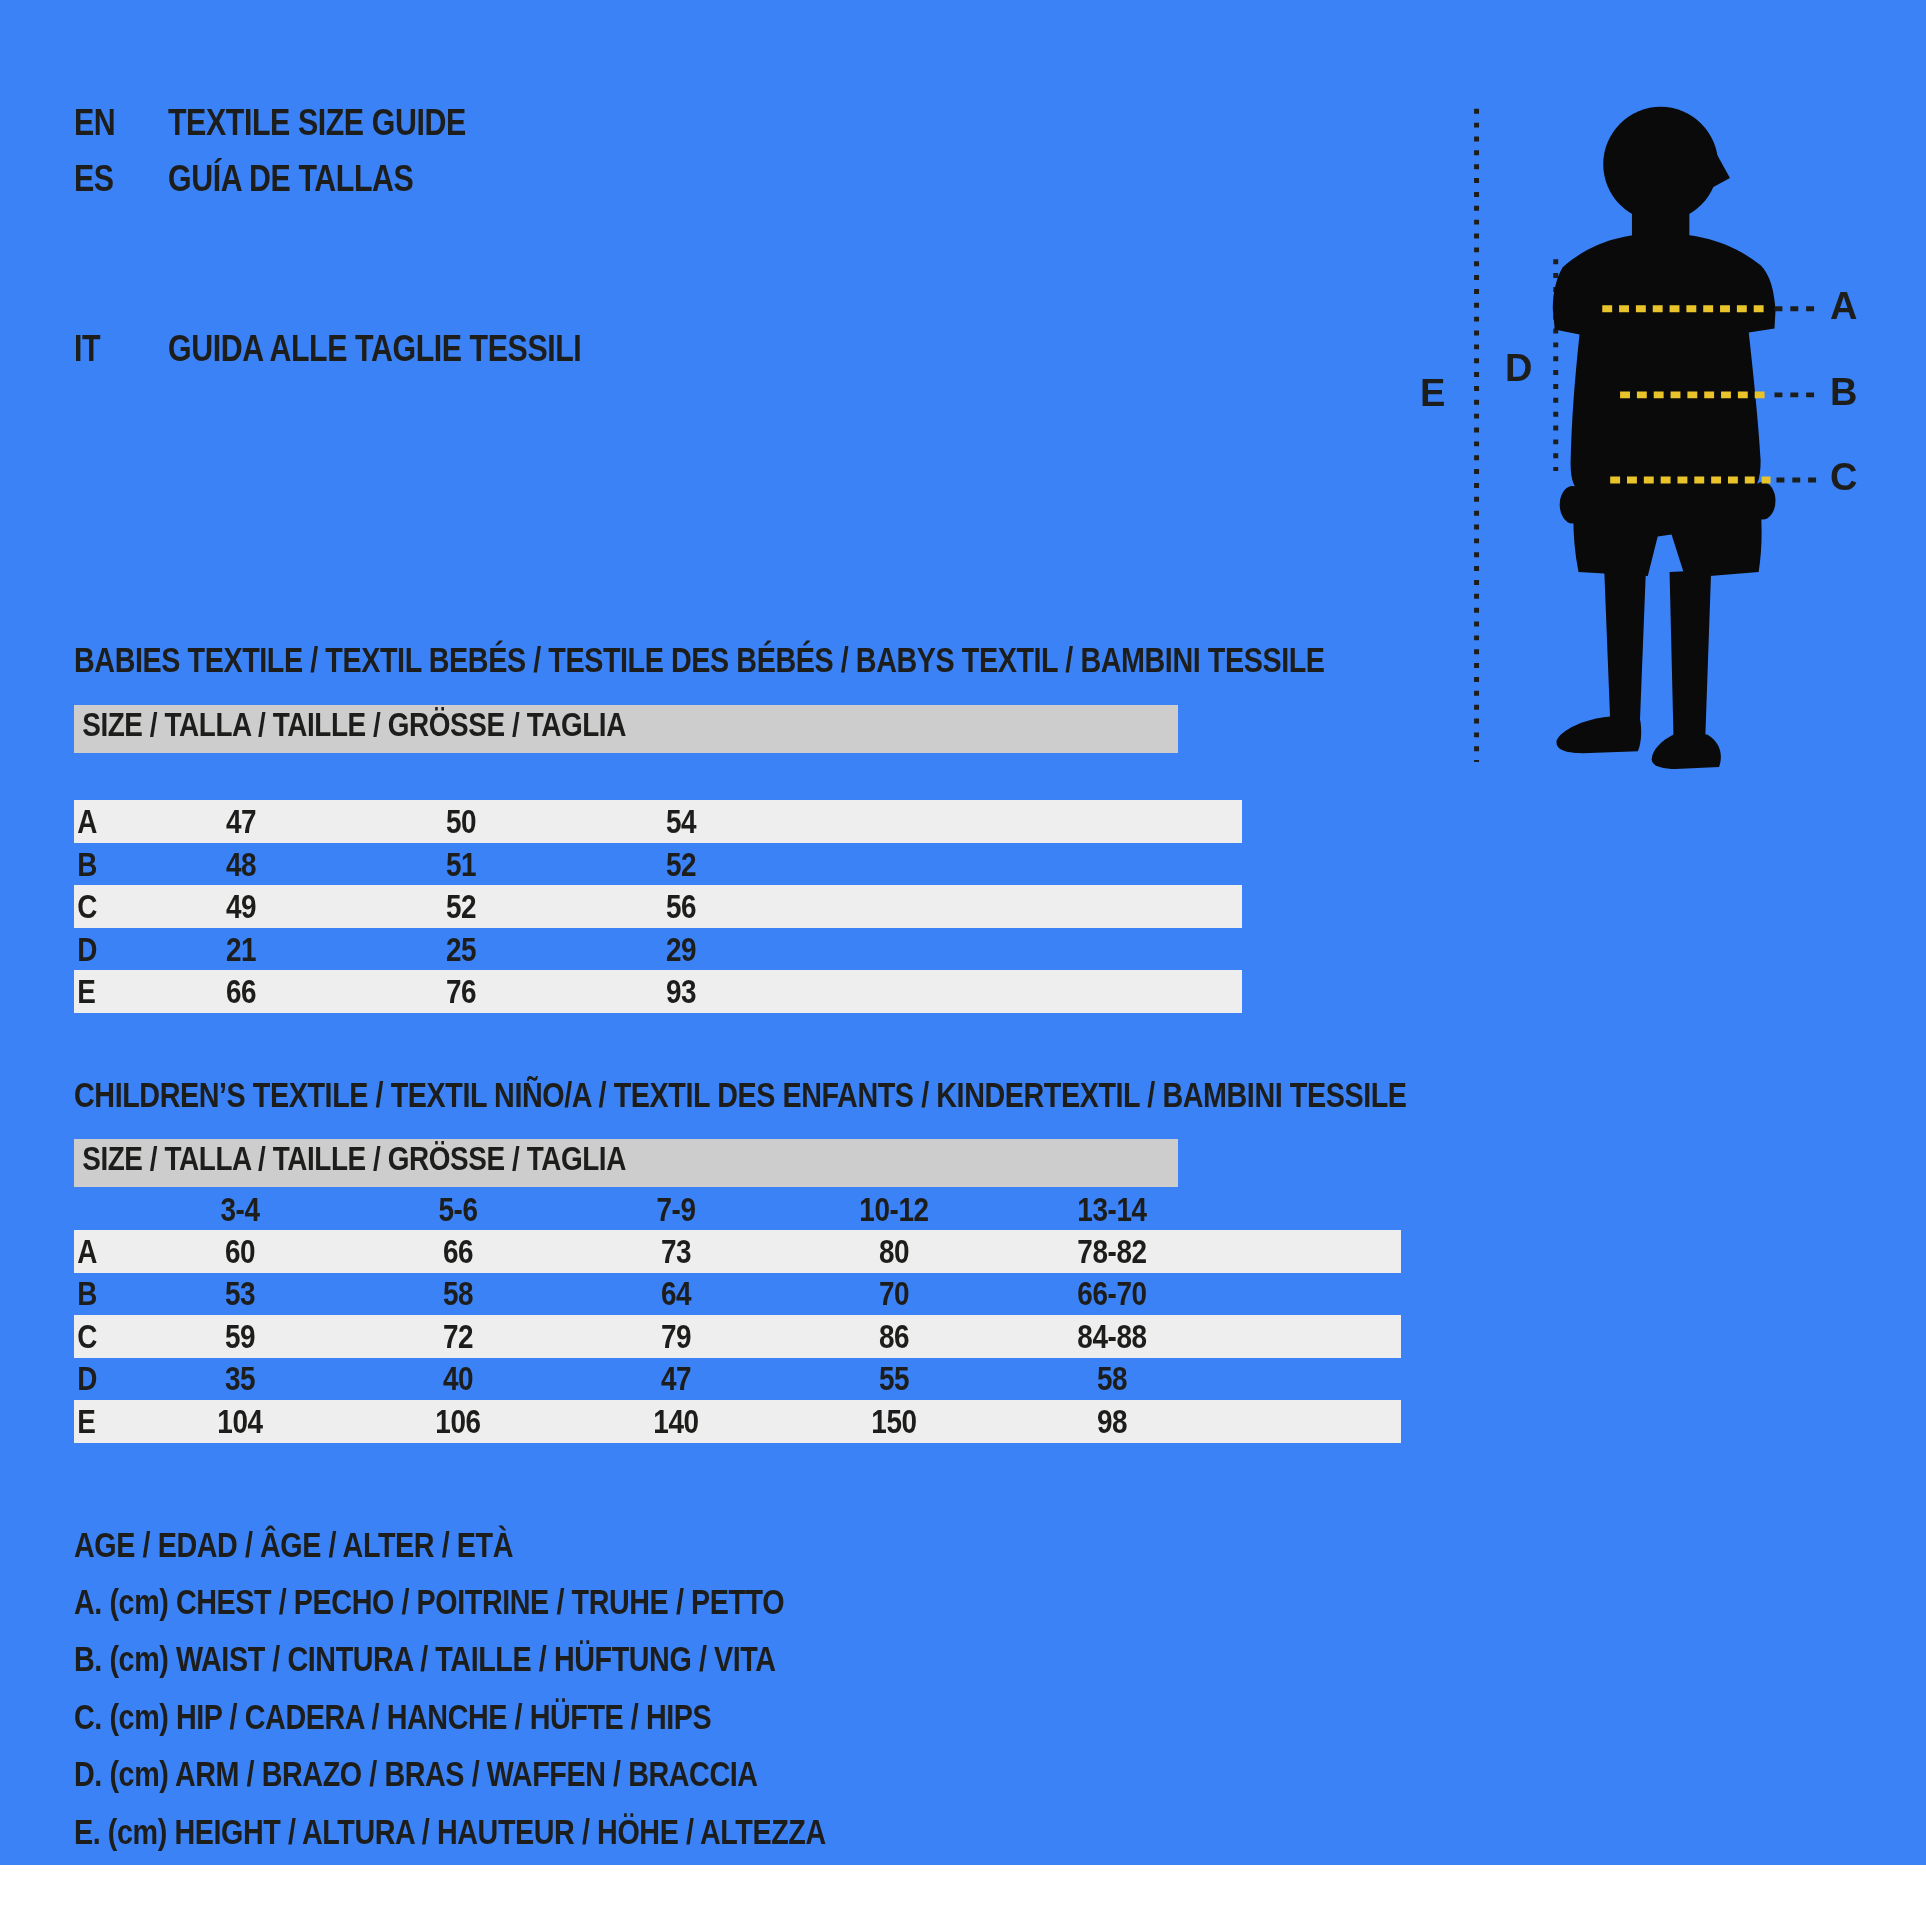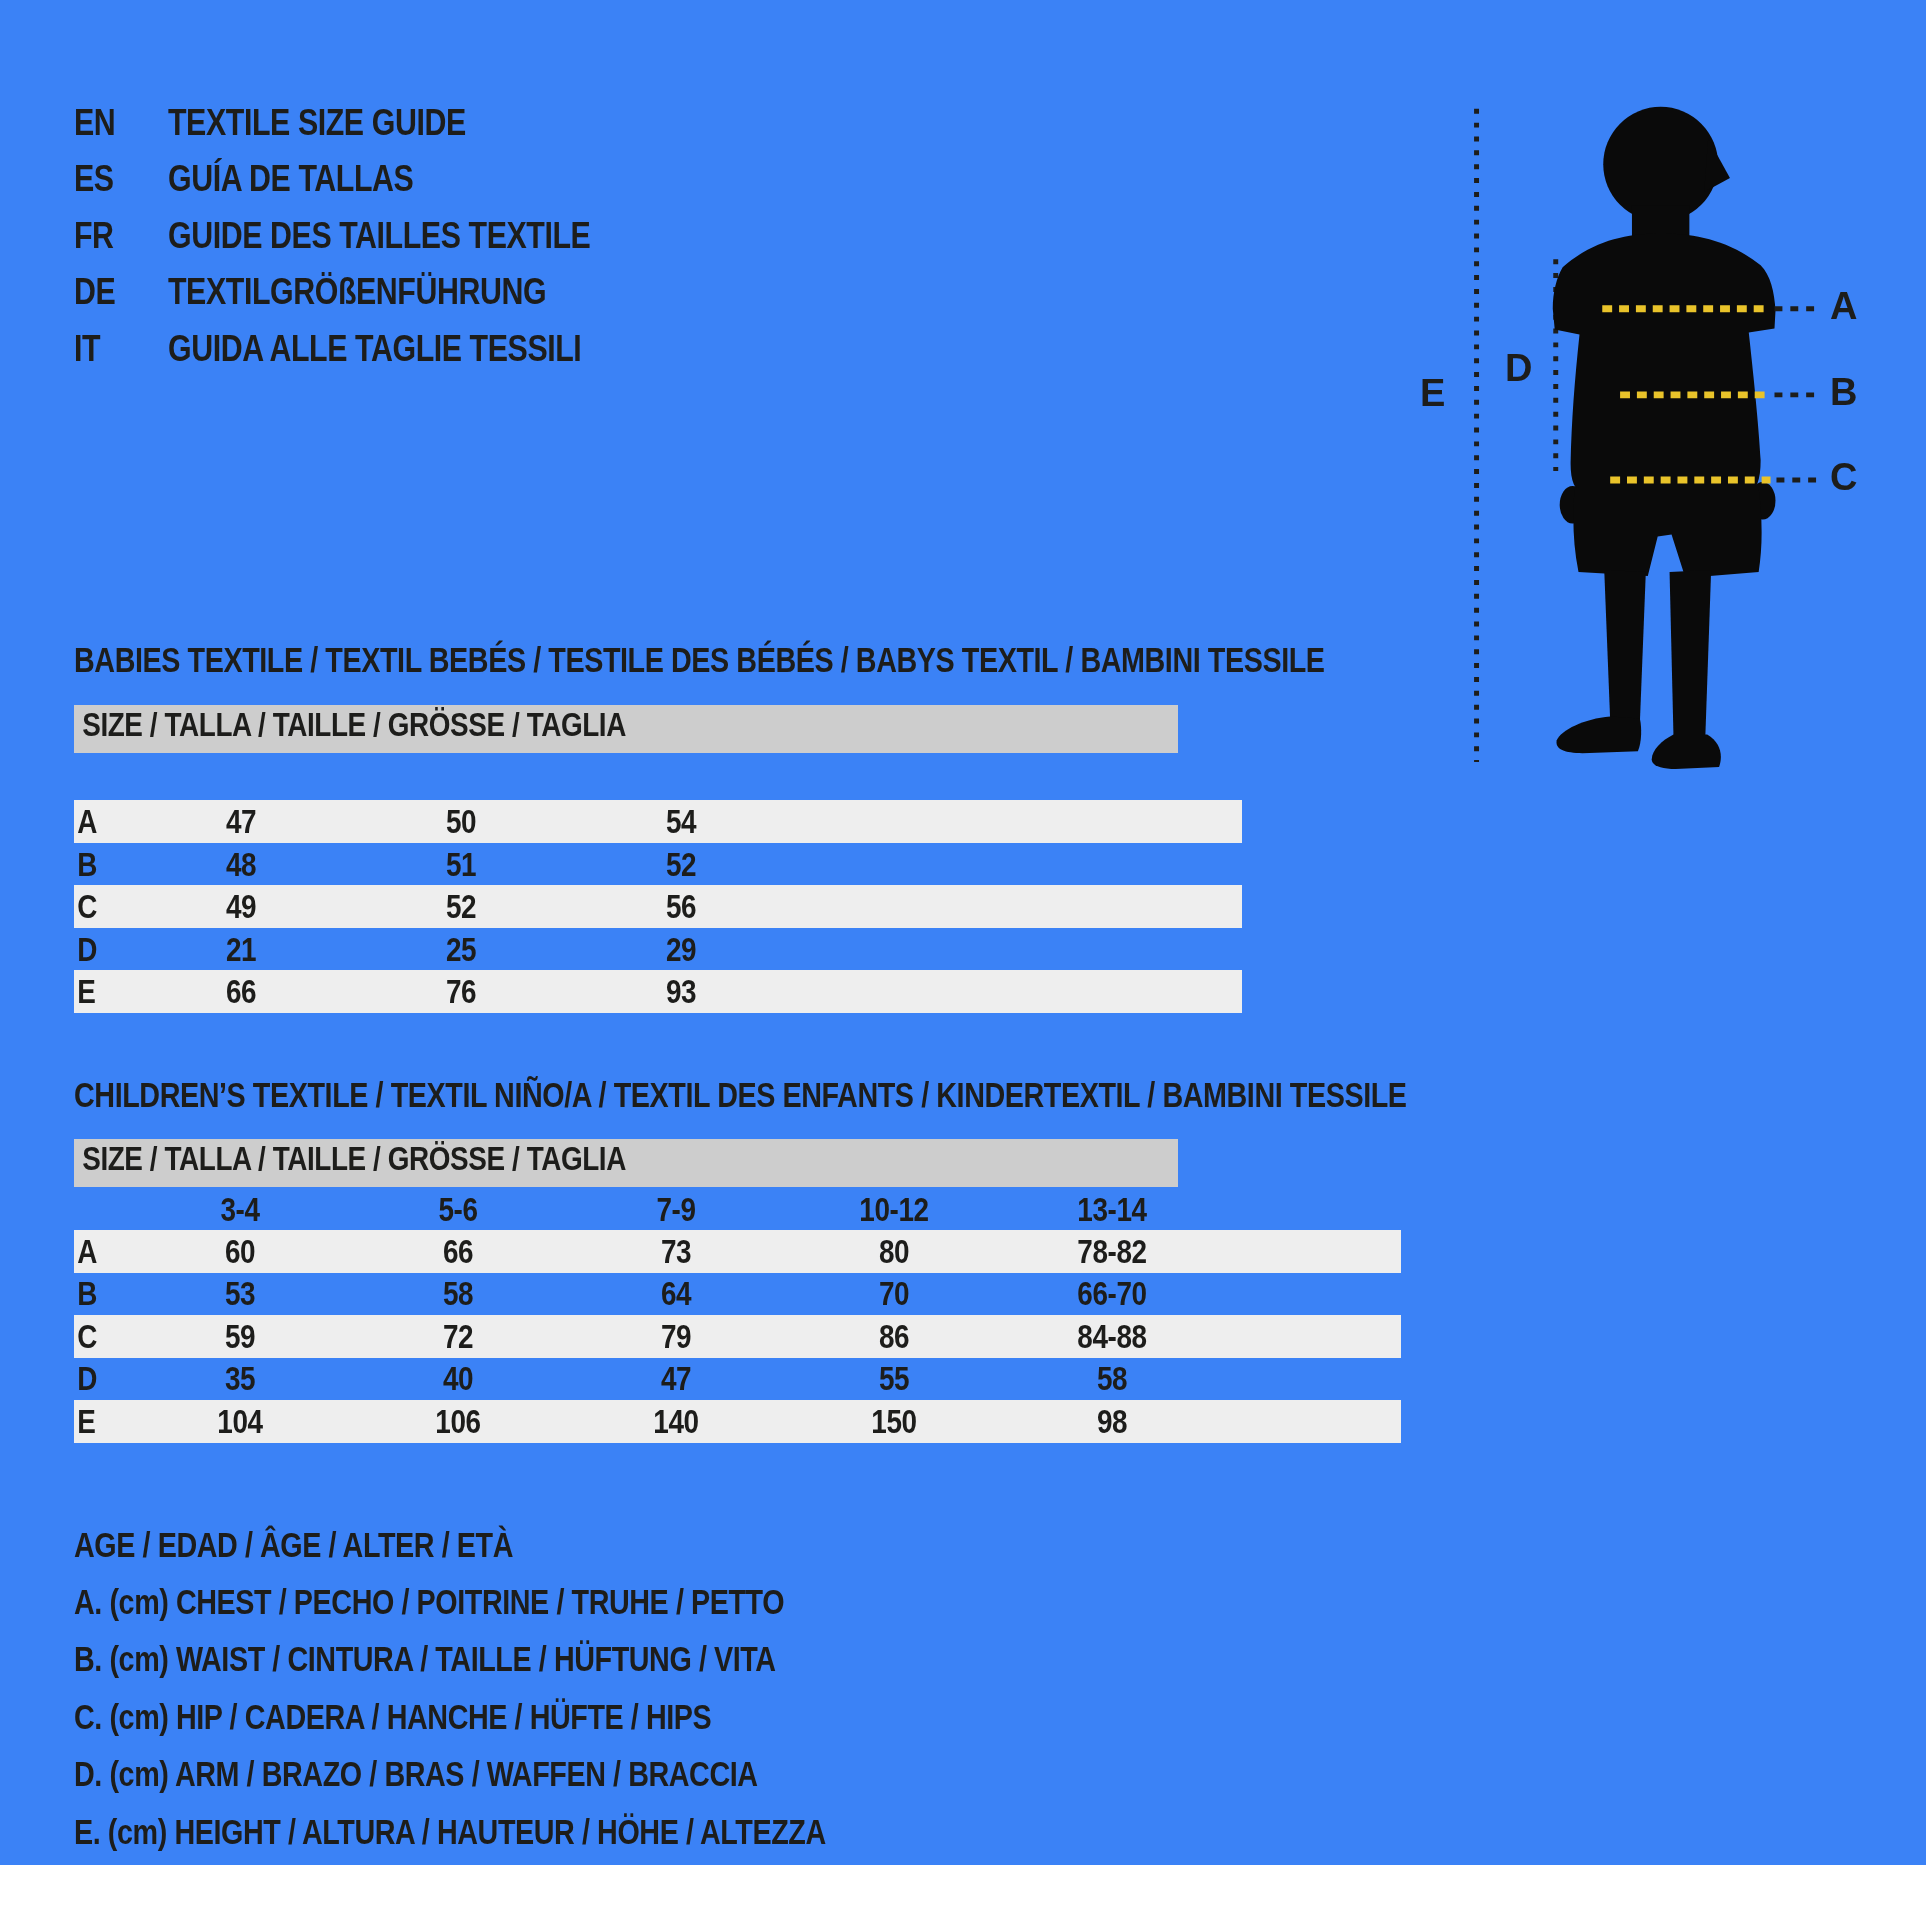--- a/index.html
+++ b/index.html
@@ -50,28 +50,20 @@
 <div id="canvas">
 
   <div class="abs lang-row" style="left:0;top:102px;width:891px;">
     <div class="lang-code t cond">EN</div>
     <div class="lang-title t cond">TEXTILE SIZE GUIDE</div>
   </div>
   <div class="abs lang-row" style="left:0;top:158px;width:891px;">
     <div class="lang-code t cond">ES</div>
     <div class="lang-title t cond">GUÍA DE TALLAS</div>
   </div>
-  <div class="abs lang-row" style="left:0;top:215px;width:891px;">
-    <div class="lang-code t cond">FR</div>
-    <div class="lang-title t cond">GUIDE DES TAILLES TEXTILE</div>
-  </div>
-  <div class="abs lang-row" style="left:0;top:271px;width:891px;">
-    <div class="lang-code t cond">DE</div>
-    <div class="lang-title t cond">TEXTILGRÖßENFÜHRUNG</div>
-  </div>
   <div class="abs lang-row" style="left:0;top:328px;width:891px;text-decoration:underline;">
     <div class="lang-code t cond">IT</div>
     <div class="lang-title t cond">GUIDA ALLE TAGLIE TESSILI</div>
   </div>
 
   <svg class="abs" style="left:1426px;top:89px;" width="501" height="683" viewBox="0 0 506 690">
 
     <line x1="51" y1="20" x2="51" y2="680" stroke="#1d1d1b" stroke-width="5" stroke-dasharray="5 9"></line>
 
     <line x1="131" y1="172" x2="131" y2="386" stroke="#1d1d1b" stroke-width="5" stroke-dasharray="5 9"></line>

